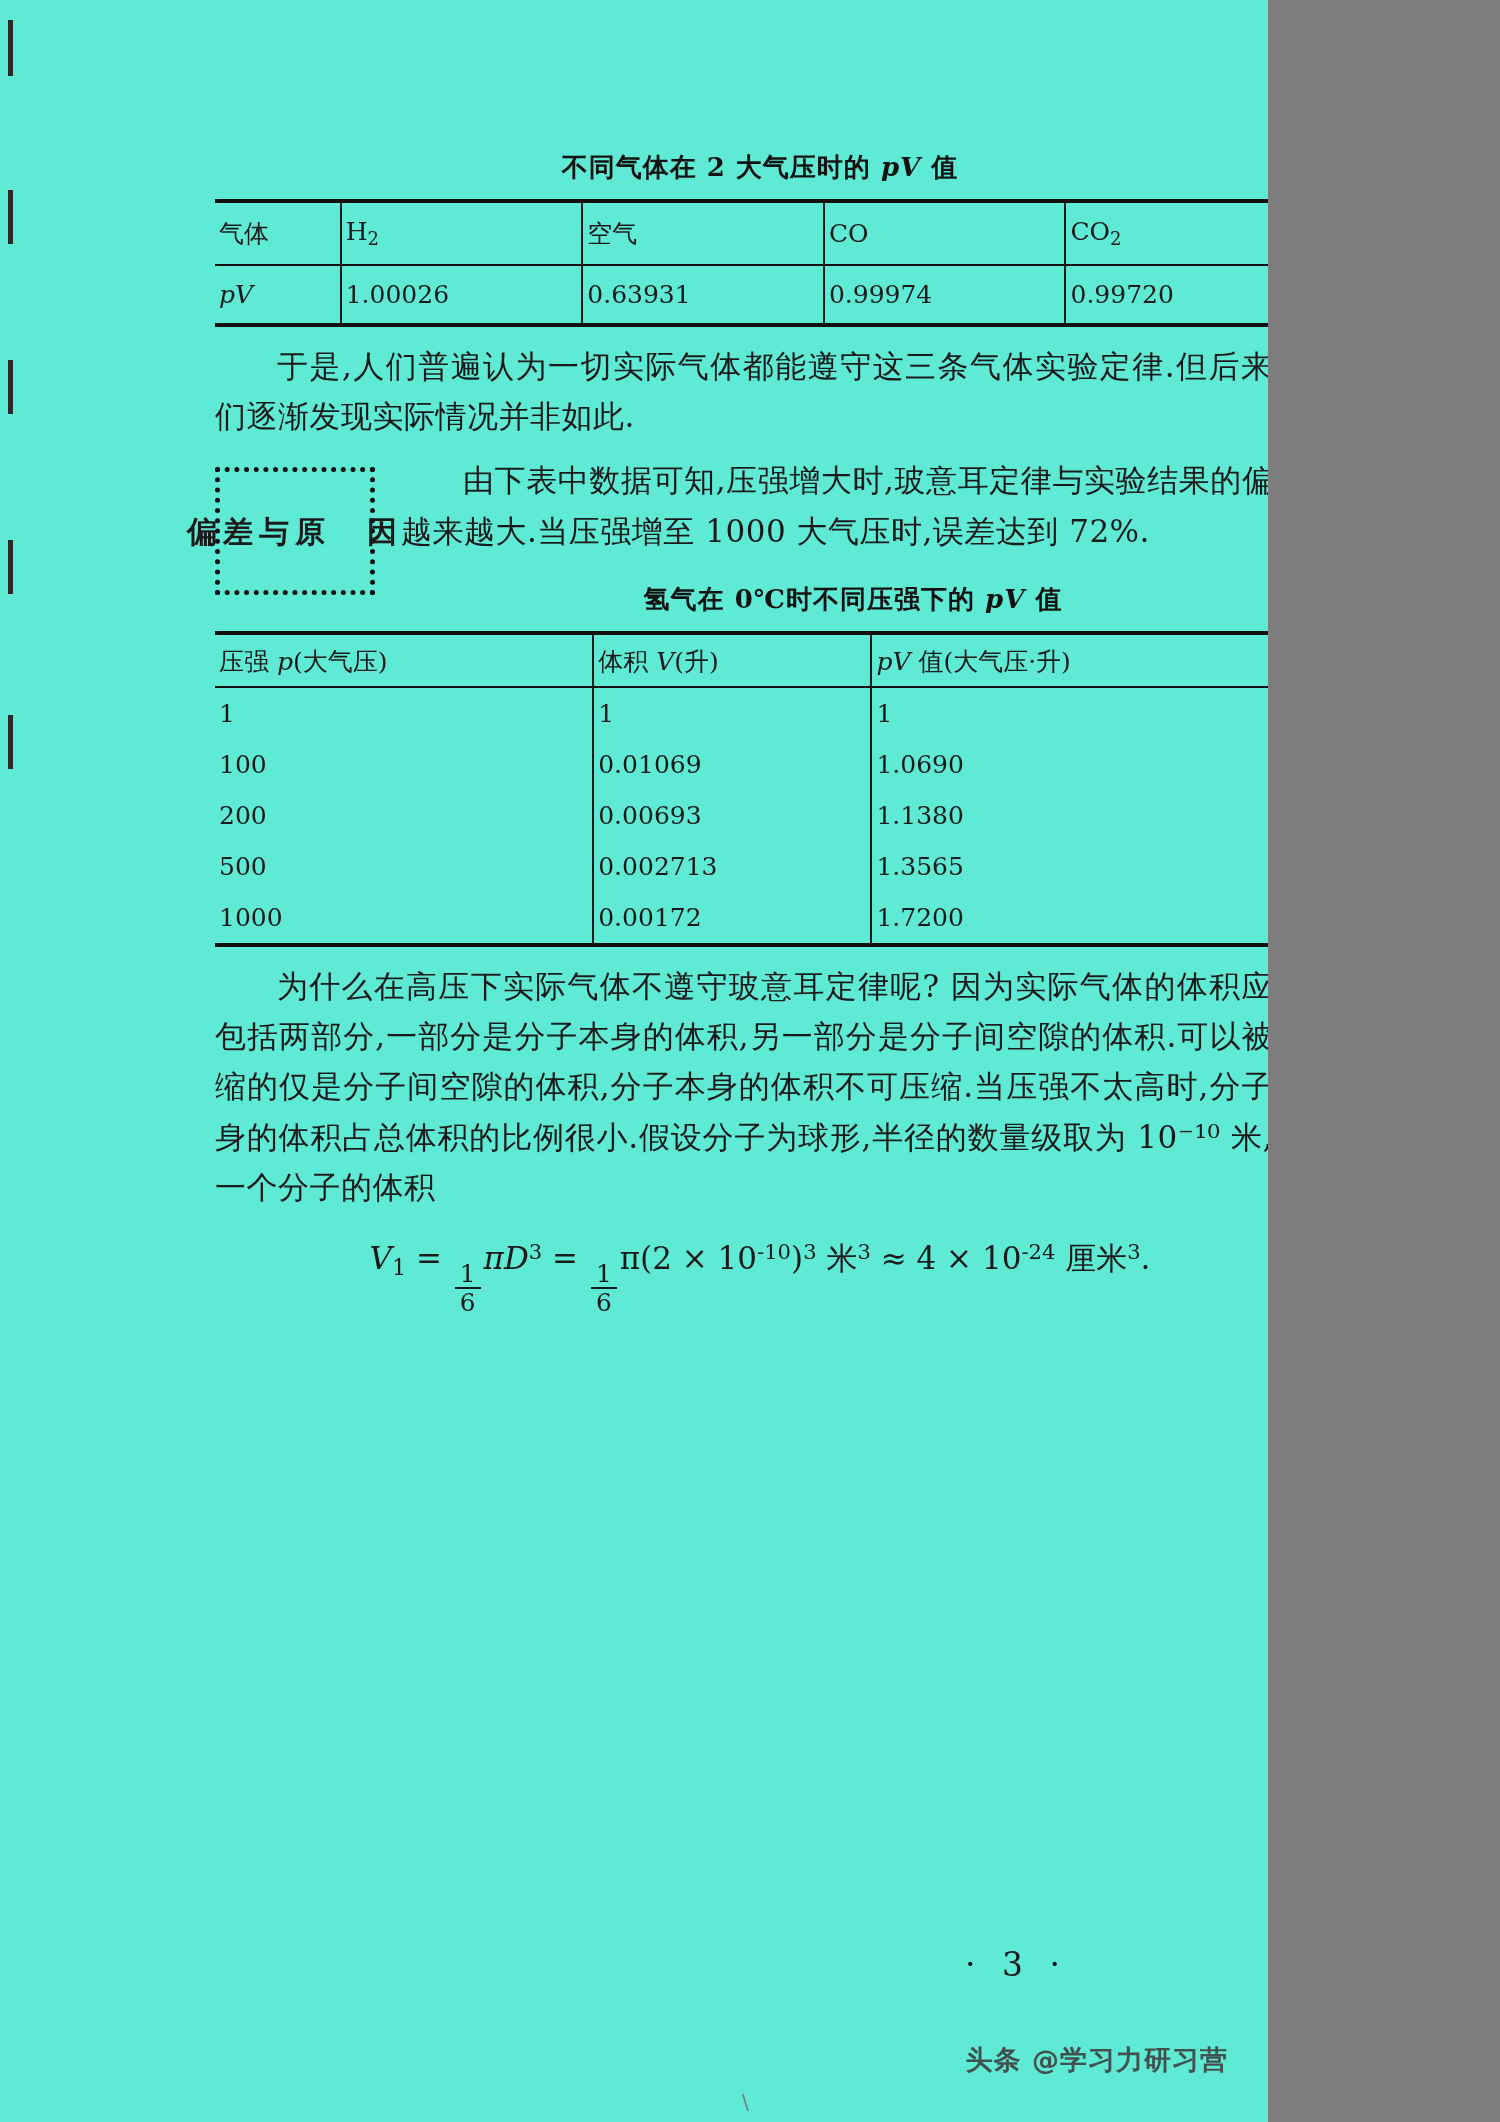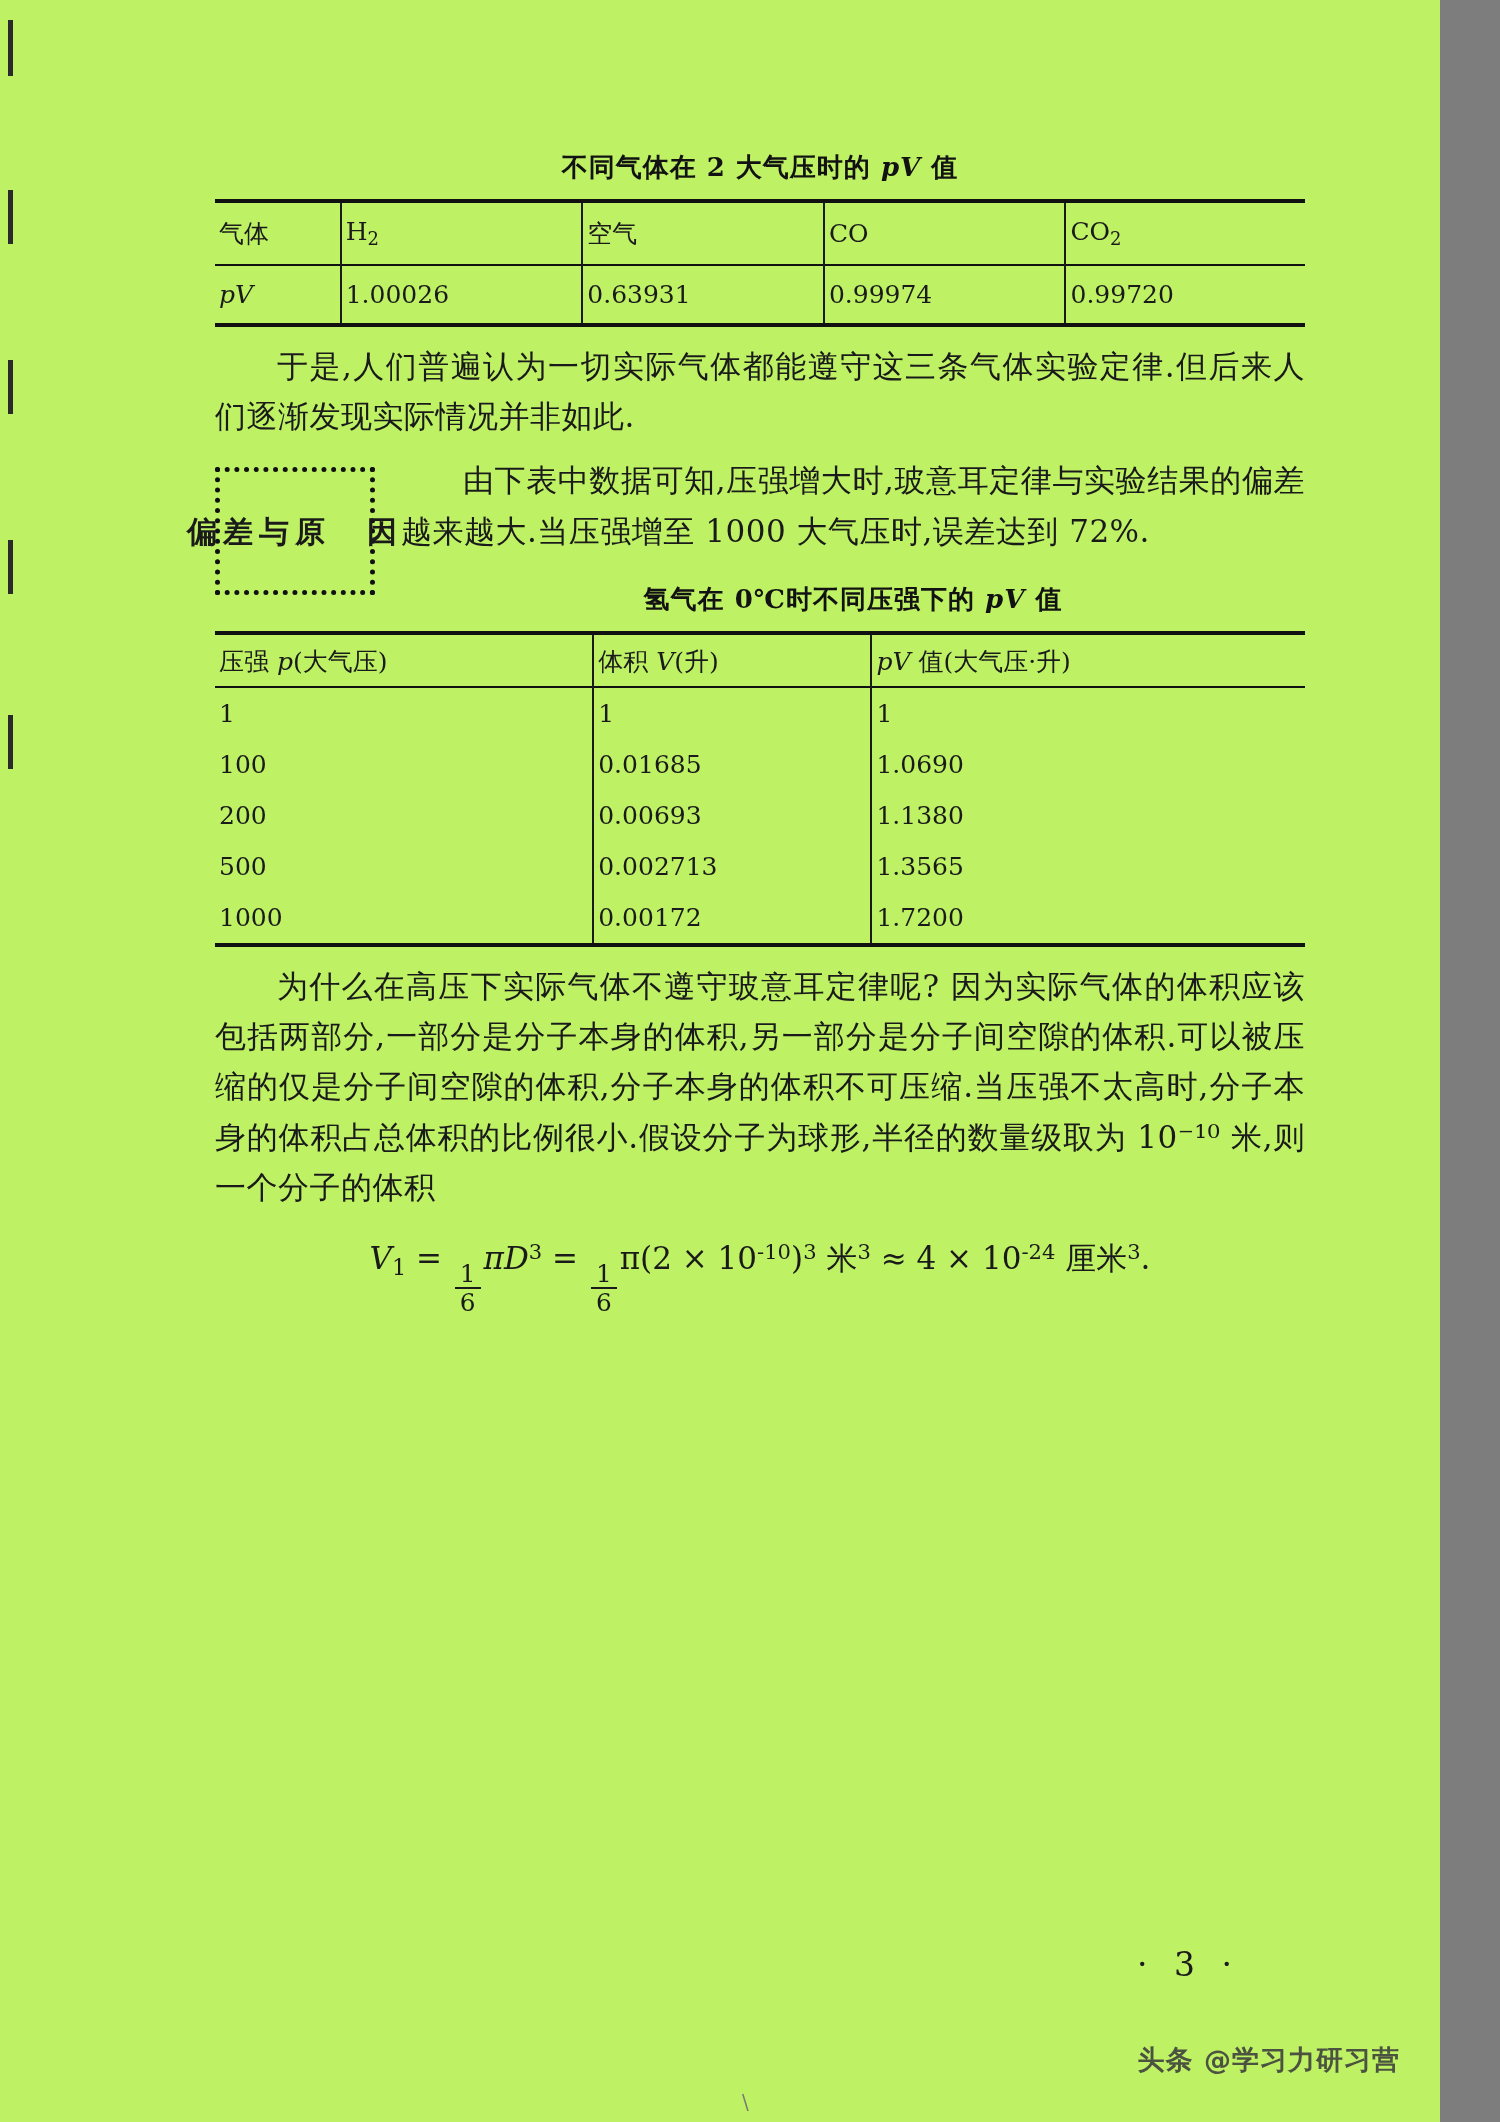--- a/index.html
+++ b/index.html
@@ -2,23 +2,23 @@
 <html><head>
 <meta charset="utf-8">
 <style>
   html, body {
     margin: 0;
     padding: 0;
     background: #7d7d7d;
   }
   .page {
     position: relative;
-    width: 1440px;
+    width: 1268px;
     height: 2122px;
-    background: #bef264;
+    background: #5eead4;
     overflow: hidden;
     font-family: "DejaVu Serif", "Liberation Serif", serif;
     color: #1a1a1a;
   }
   
   .edge-mark {
     position: absolute;
     left: 8px;
     width: 5px;
     background: #2a2a2a;
@@ -190,21 +190,21 @@
         </tr>
       </thead>
       <tbody>
         <tr>
           <td>1</td>
           <td>1</td>
           <td>1</td>
         </tr>
         <tr>
           <td>100</td>
-          <td>0.01685</td>
+          <td>0.01069</td>
           <td>1.0690</td>
         </tr>
         <tr>
           <td>200</td>
           <td>0.00693</td>
           <td>1.1380</td>
         </tr>
         <tr>
           <td>500</td>
           <td>0.002713</td>

